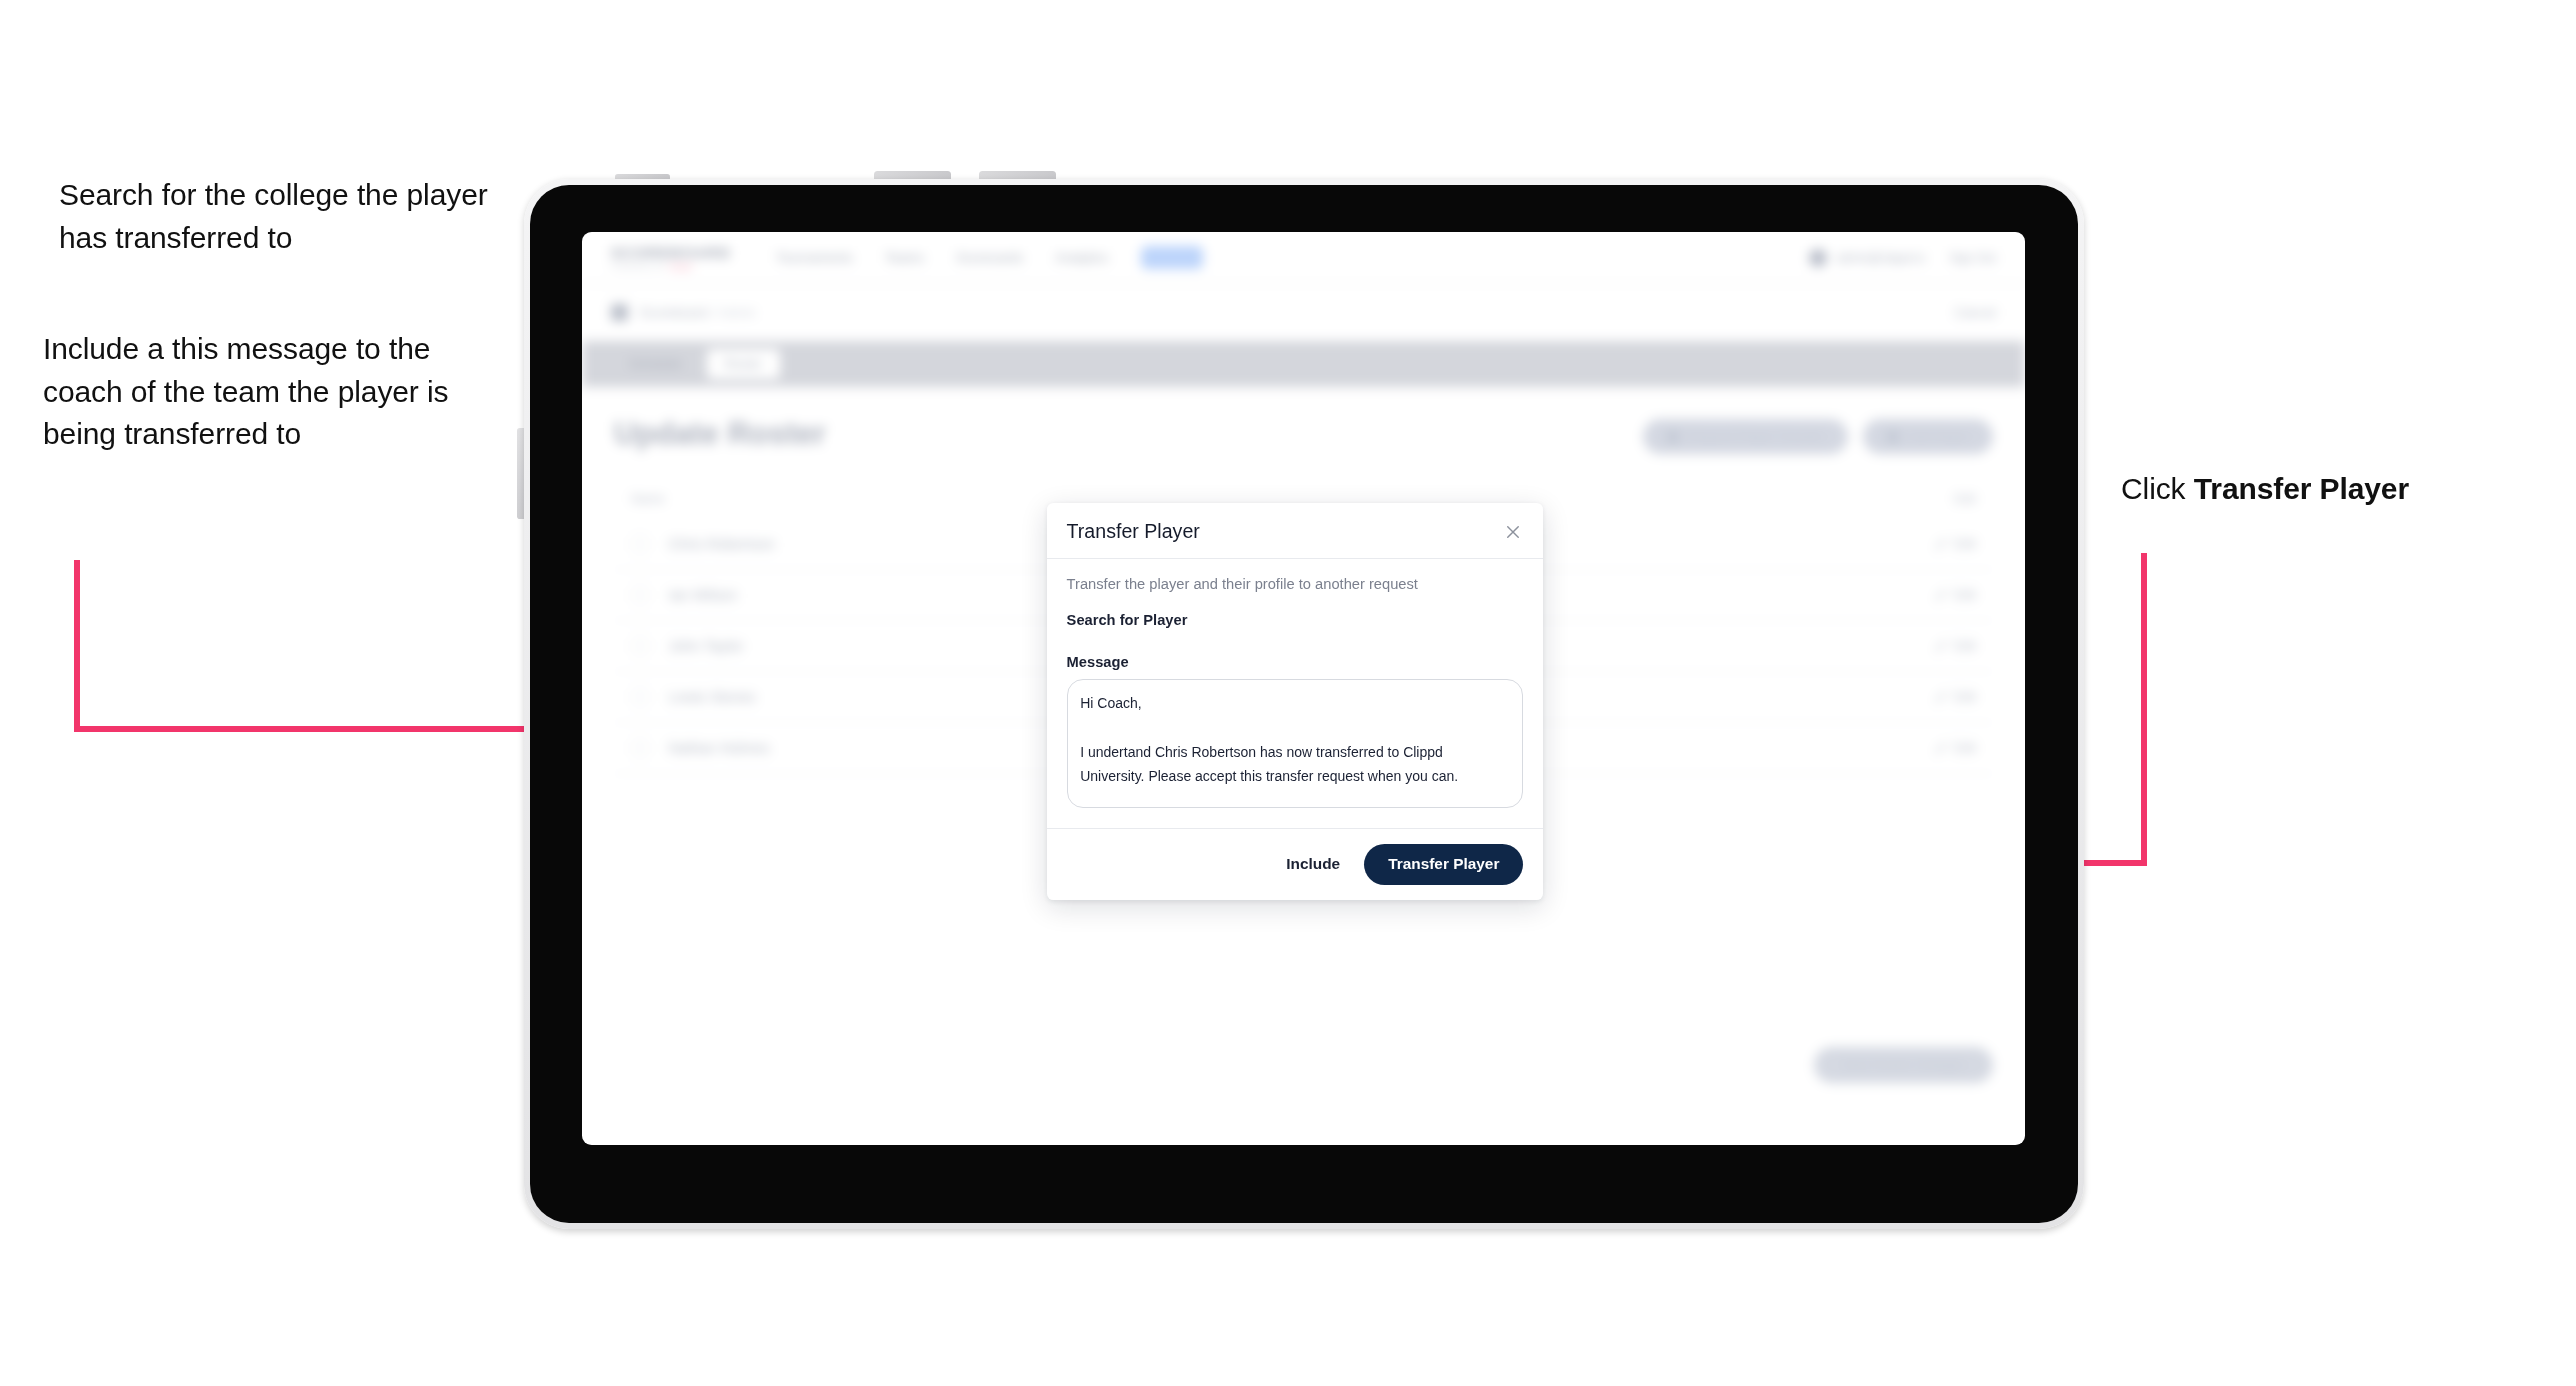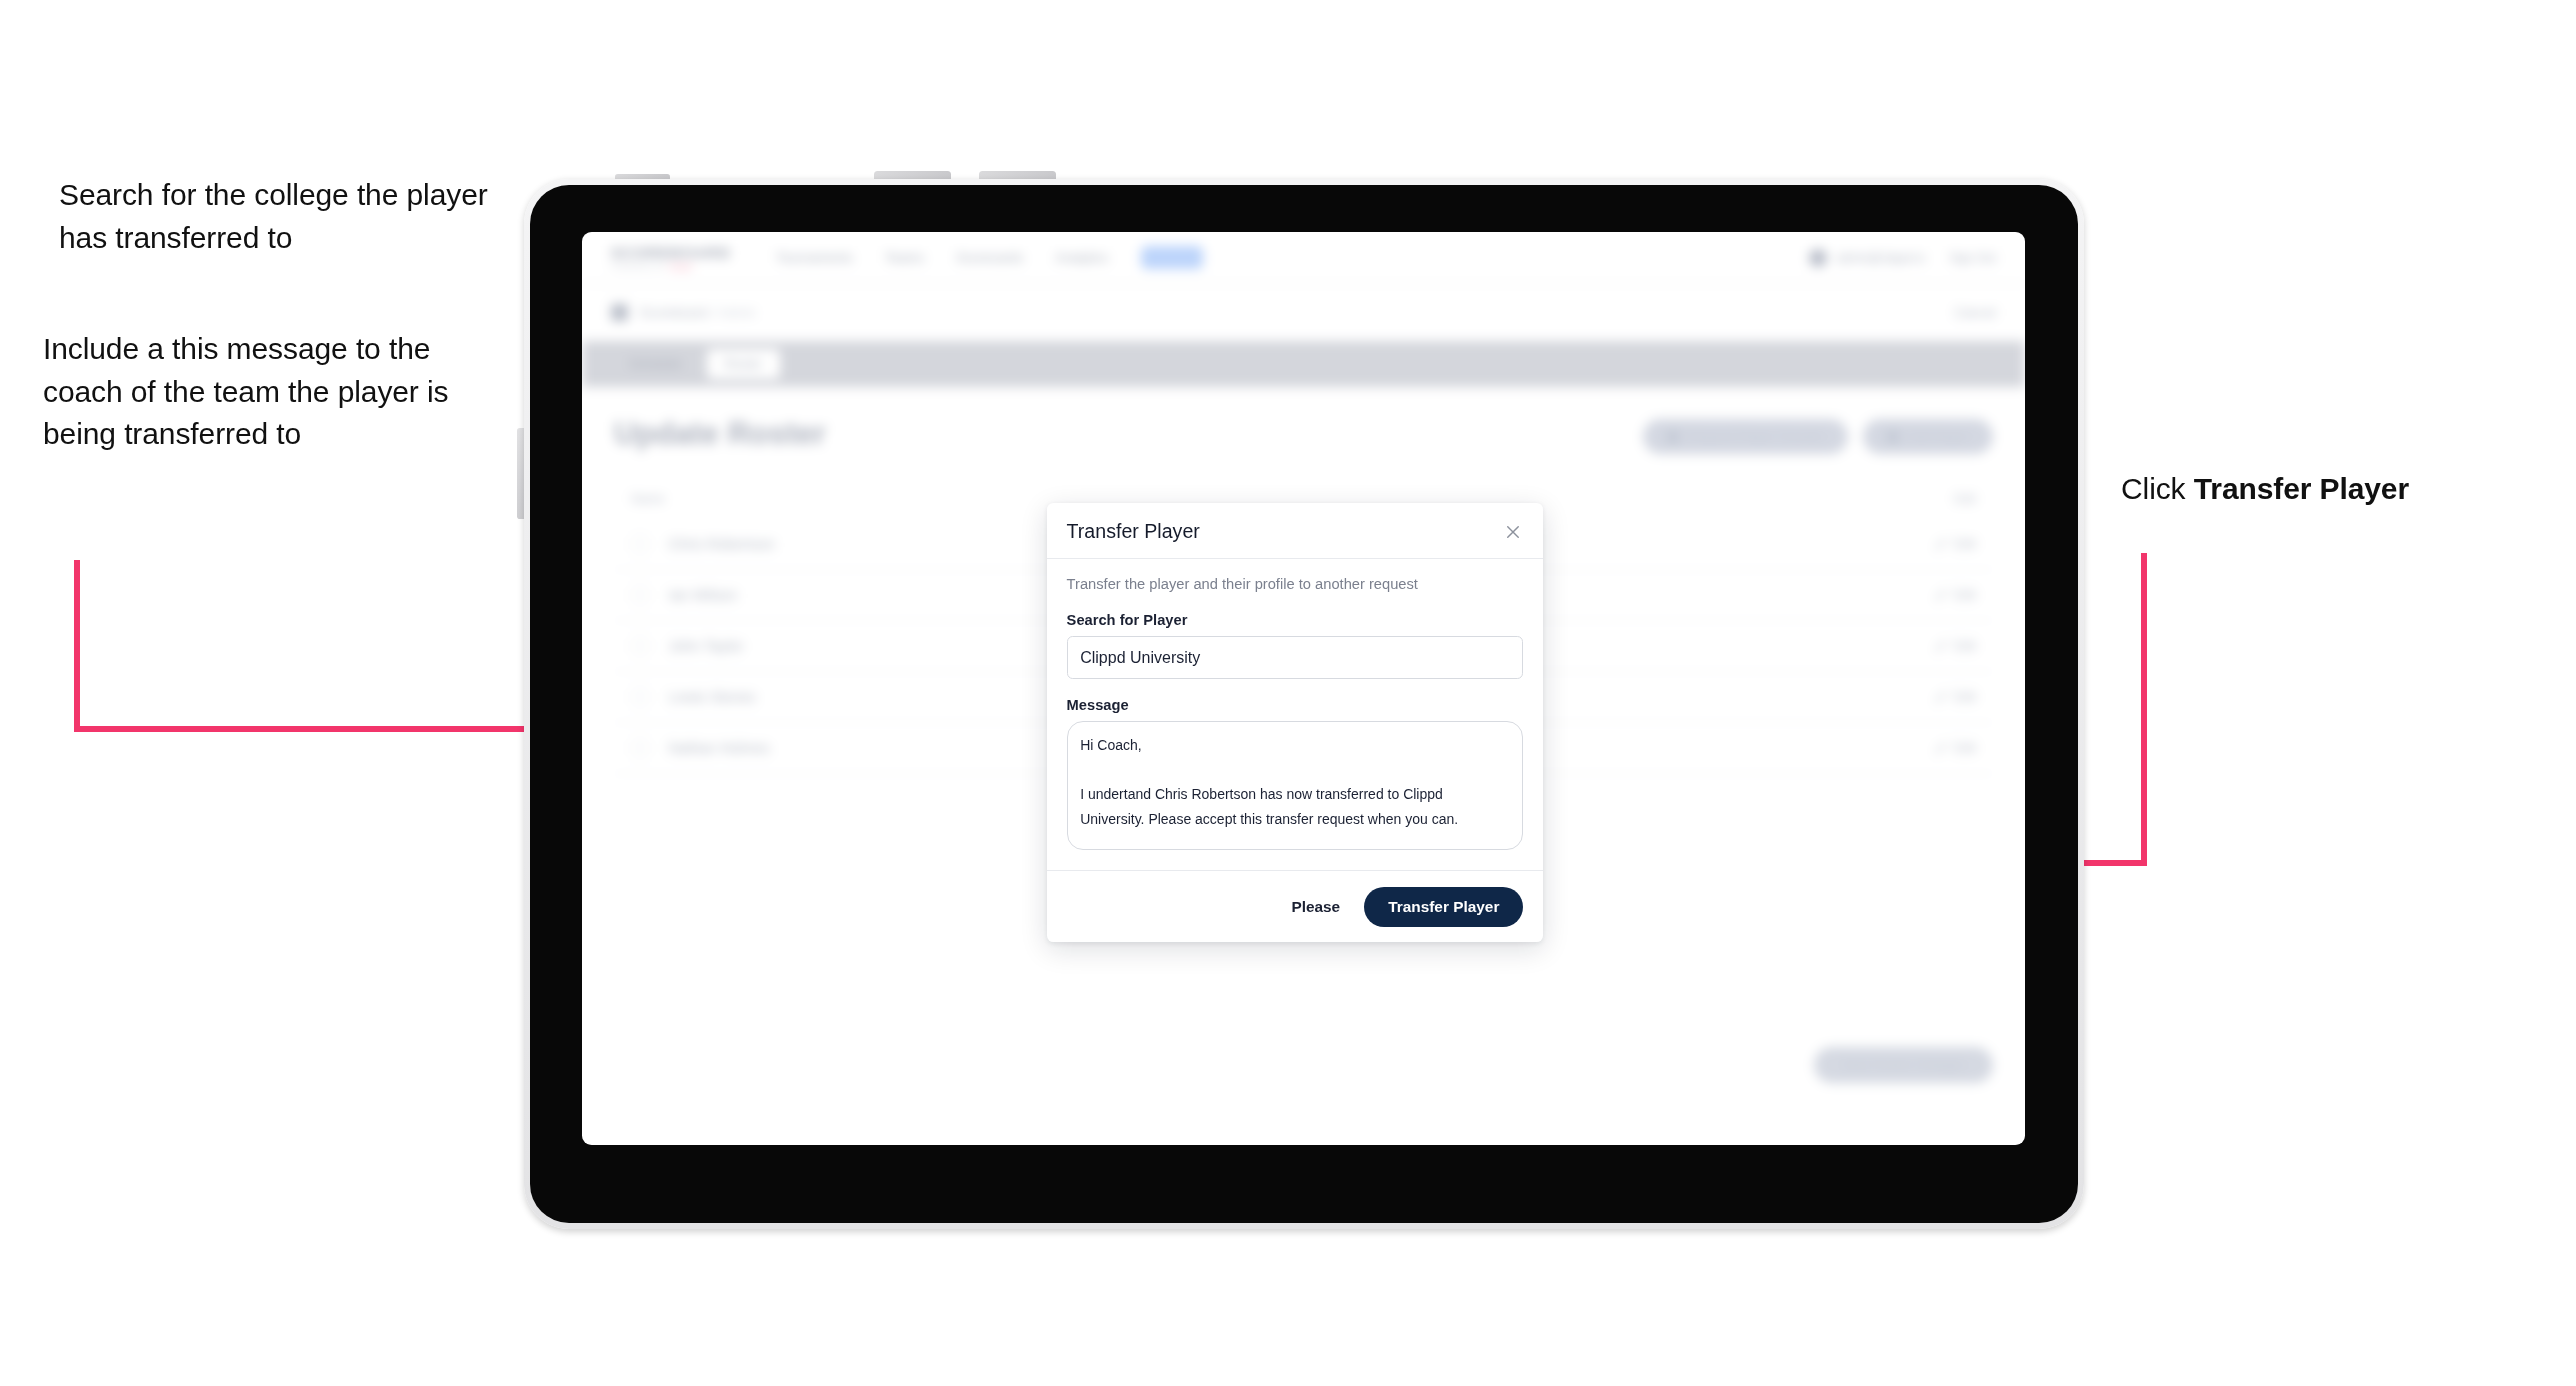--- a/index.html
+++ b/index.html
@@ -410,29 +410,28 @@
       <svg width="18" height="18" viewBox="0 0 24 24" aria-hidden="true">
         <path d="M5 5 L19 19 M19 5 L5 19" stroke="#8c919c" stroke-width="1.9" stroke-linecap="round"></path>
       </svg>
     </div>
   </div>
 
   <div id="modal-body">
     <p id="modal-desc">Transfer the player and their profile to another request</p>
 
     <div class="field-label">Search for Player</div>
-    <input class="text-input" type="text" id="college-input" value="Clippd University" placeholder="Search for College" style="">
     
 
     <div class="field-gap"></div>
 
     <div class="field-label">Message</div>
     <textarea class="textarea" id="message-input" placeholder="Write a message" style="">Hi Coach,
 
 I undertand Chris Robertson has now transferred to Clippd University. Please accept this transfer request when you can.</textarea>
   </div>
 
   <div id="modal-footer">
-    <button id="btn-cancel">Please</button>
+    <button id="btn-cancel">Include</button>
     <button id="btn-transfer">Transfer Player</button>
   </div>
 </div>
 
 
 </body></html>

